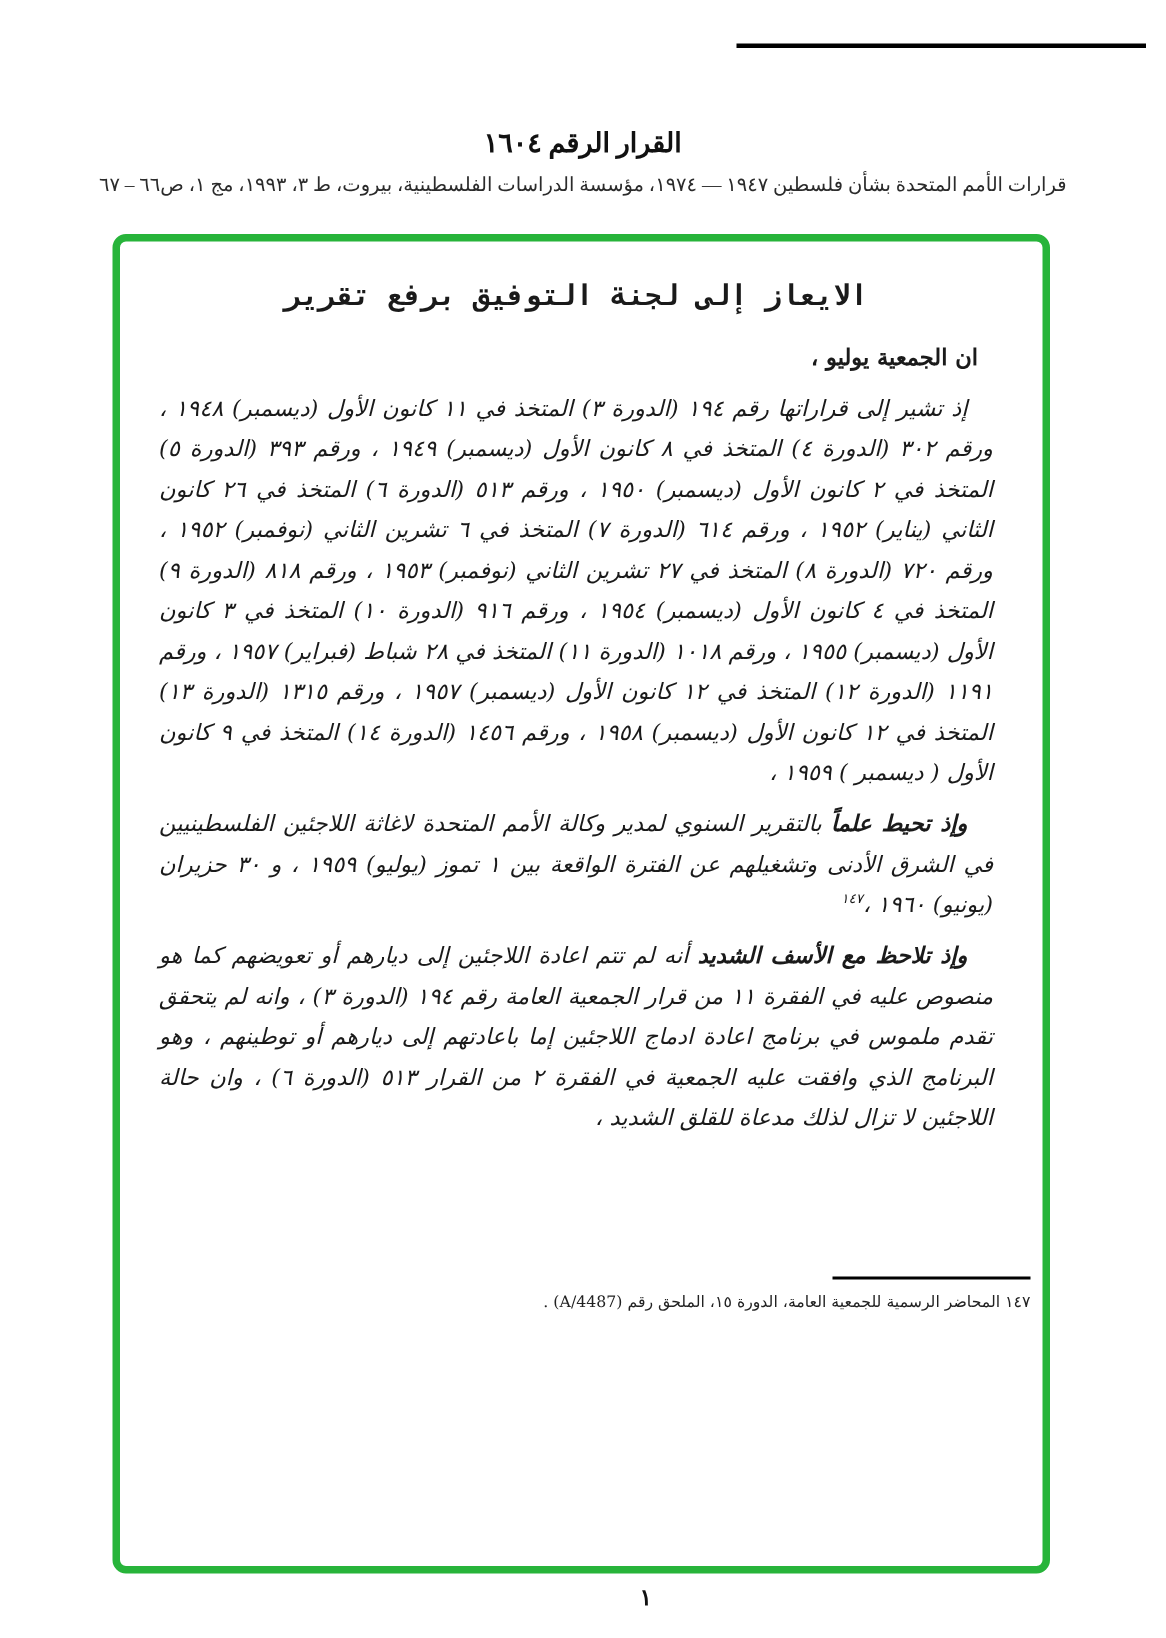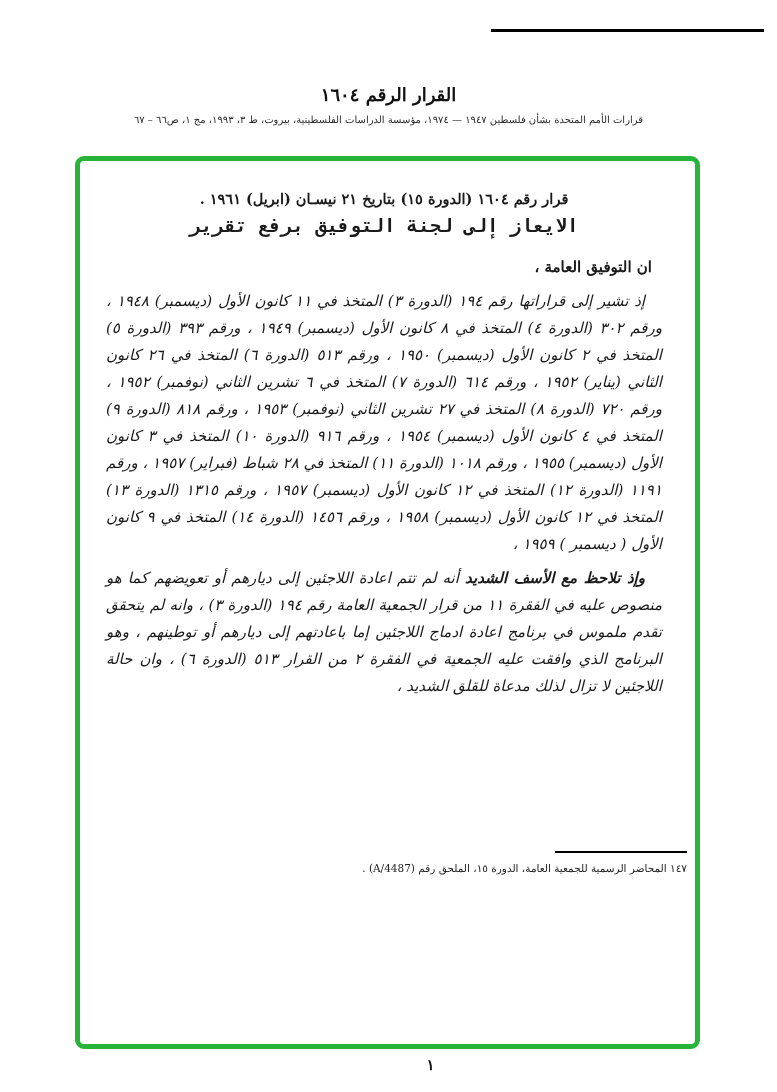--- a/index.html
+++ b/index.html
@@ -23,30 +23,31 @@
     background: #000;
   }
 
   
   .doc-header {
     position: absolute;
     top: 84px; left: 0;
     width: 777px;
     text-align: center;
     direction: rtl;
+    font-family: Liberation Serif, serif;
   }
   .doc-title {
     margin: 0;
     font-size: 18px;
     font-weight: 700;
     color: #111;
   }
   .doc-source {
     margin-top: 9px;
-    font-size: 10px;
+    font-size: 13px;
     color: #2b2b2b;
     letter-spacing: 0.2px;
   }
 
   
   .green-box {
     position: absolute;
     left: 75px; top: 156px;
     width: 625px; height: 893px;
     border: 5px solid #27b43a;
@@ -132,27 +133,27 @@
   <div class="top-rule"></div>
 
   <div class="doc-header">
     <h1 class="doc-title">القرار الرقم ١٦٠٤</h1>
     <div class="doc-source">قرارات الأمم المتحدة بشأن فلسطين ١٩٤٧ — ١٩٧٤، مؤسسة الدراسات الفلسطينية، بيروت، ط ٣، ١٩٩٣، مج ١، ص٦٦ – ٦٧</div>
   </div>
 
   <div class="green-box">
 
     <div class="box-content">
-      <p class="res-heading">قرار رقم ١٦٠٤ (الدورة ١٥) بتاريخ ٢١ نيسـان (ابريل) ١٩٦١ .</p>
       <p class="res-sub">الايعاز إلى لجنة التوفيق برفع تقرير</p>
 
-      <p class="res-opening">ان التوفيق العامة ،</p>
+      <p class="res-opening">ان الجمعية يوليو ،</p>
 
       <p class="clause"><span>إذ تشير</span><span> إلى قراراتها رقم ١٩٤ (الدورة ٣) المتخذ في ١١ كانون الأول (ديسمبر) ١٩٤٨ ، ورقم ٣٠٢ (الدورة ٤) المتخذ في ٨ كانون الأول (ديسمبر) ١٩٤٩ ، ورقم ٣٩٣ (الدورة ٥) المتخذ في ٢ كانون الأول (ديسمبر) ١٩٥٠ ، ورقم ٥١٣ (الدورة ٦) المتخذ في ٢٦ كانون الثاني (يناير) ١٩٥٢ ، ورقم ٦١٤ (الدورة ٧) المتخذ في ٦ تشرين الثاني (نوفمبر) ١٩٥٢ ، ورقم ٧٢٠ (الدورة ٨) المتخذ في ٢٧ تشرين الثاني (نوفمبر) ١٩٥٣ ، ورقم ٨١٨ (الدورة ٩) المتخذ في ٤ كانون الأول (ديسمبر) ١٩٥٤ ، ورقم ٩١٦ (الدورة ١٠) المتخذ في ٣ كانون الأول (ديسمبر) ١٩٥٥ ، ورقم ١٠١٨ (الدورة ١١) المتخذ في ٢٨ شباط (فبراير) ١٩٥٧ ، ورقم ١١٩١ (الدورة ١٢) المتخذ في ١٢ كانون الأول (ديسمبر) ١٩٥٧ ، ورقم ١٣١٥ (الدورة ١٣) المتخذ في ١٢ كانون الأول (ديسمبر) ١٩٥٨ ، ورقم ١٤٥٦ (الدورة ١٤) المتخذ في ٩ كانون الأول ( ديسمبر ) ١٩٥٩ ،</span></p>
 
+      <p class="clause"><span class="lead-bold">وإذ تحيط علماً</span><span> بالتقرير السنوي لمدير وكالة الأمم المتحدة لاغاثة اللاجئين الفلسطينيين في الشرق الأدنى وتشغيلهم عن الفترة الواقعة بين ١ تموز (يوليو) ١٩٥٩ ، و ٣٠ حزيران (يونيو) ١٩٦٠ ،</span><sup class="fn-ref">١٤٧</sup></p>
 
       <p class="clause"><span class="lead-bold">وإذ تلاحظ مع الأسف الشديد</span><span> أنه لم تتم اعادة اللاجئين إلى ديارهم أو تعويضهم كما هو منصوص عليه في الفقرة ١١ من قرار الجمعية العامة رقم ١٩٤ (الدورة ٣) ، وانه لم يتحقق تقدم ملموس في برنامج اعادة ادماج اللاجئين إما باعادتهم إلى ديارهم أو توطينهم ، وهو البرنامج الذي وافقت عليه الجمعية في الفقرة ٢ من القرار ٥١٣ (الدورة ٦) ، وان حالة اللاجئين لا تزال لذلك مدعاة للقلق الشديد ،</span></p>
     </div>
 
     <div class="footnote-block">
       <div class="footnote-sep"></div>
       <p class="footnote-text">١٤٧ المحاضر الرسمية للجمعية العامة، الدورة ١٥، الملحق رقم (A/4487) .</p>
     </div>
 
   </div>

